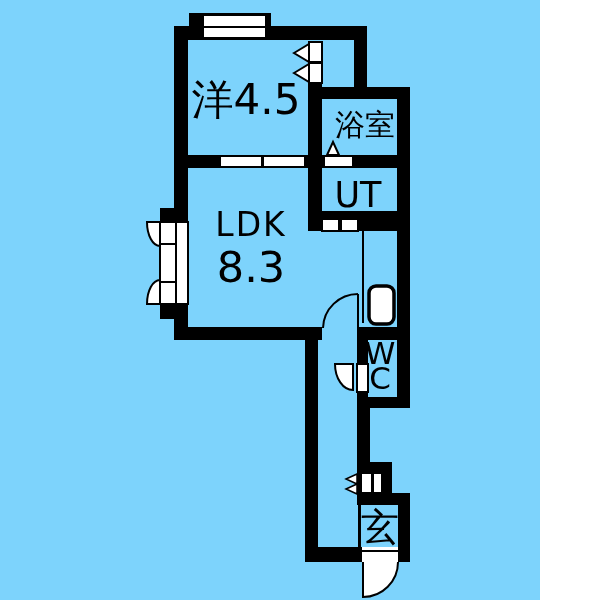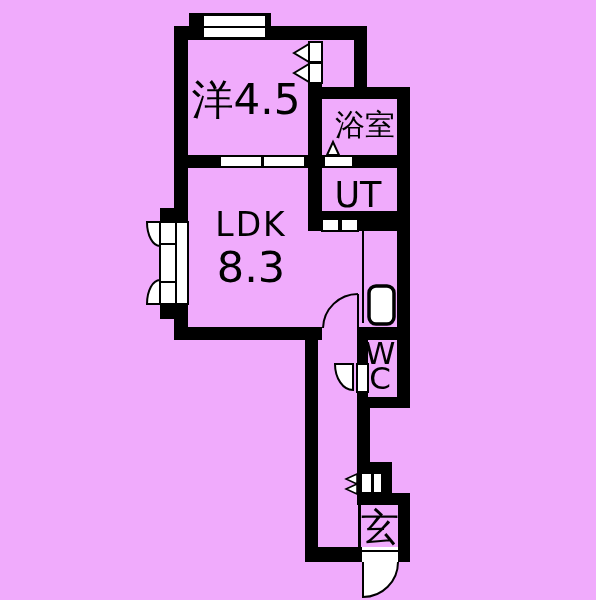--- a/index.html
+++ b/index.html
@@ -1,16 +1,16 @@
 <!DOCTYPE html>
 <html><head>
 <meta charset="utf-8">
 <style>
   html,body{margin:0;padding:0;background:#ffffff;}
-  #canvas{position:relative;width:596px;height:600px;background:#f0abfc;overflow:hidden;
+  #canvas{position:relative;width:540px;height:600px;background:#7dd3fc;overflow:hidden;
           font-family:"DejaVu Sans","Liberation Sans",sans-serif;text-decoration:underline;}
   svg{position:absolute;left:0;top:0;}
   text{fill:#000000;font-family:"DejaVu Sans","Liberation Sans",sans-serif;}
 </style>
 </head>
 <body>
 
 <div id="canvas">
 <svg width="600" height="600" viewBox="0 0 600 600">
 

